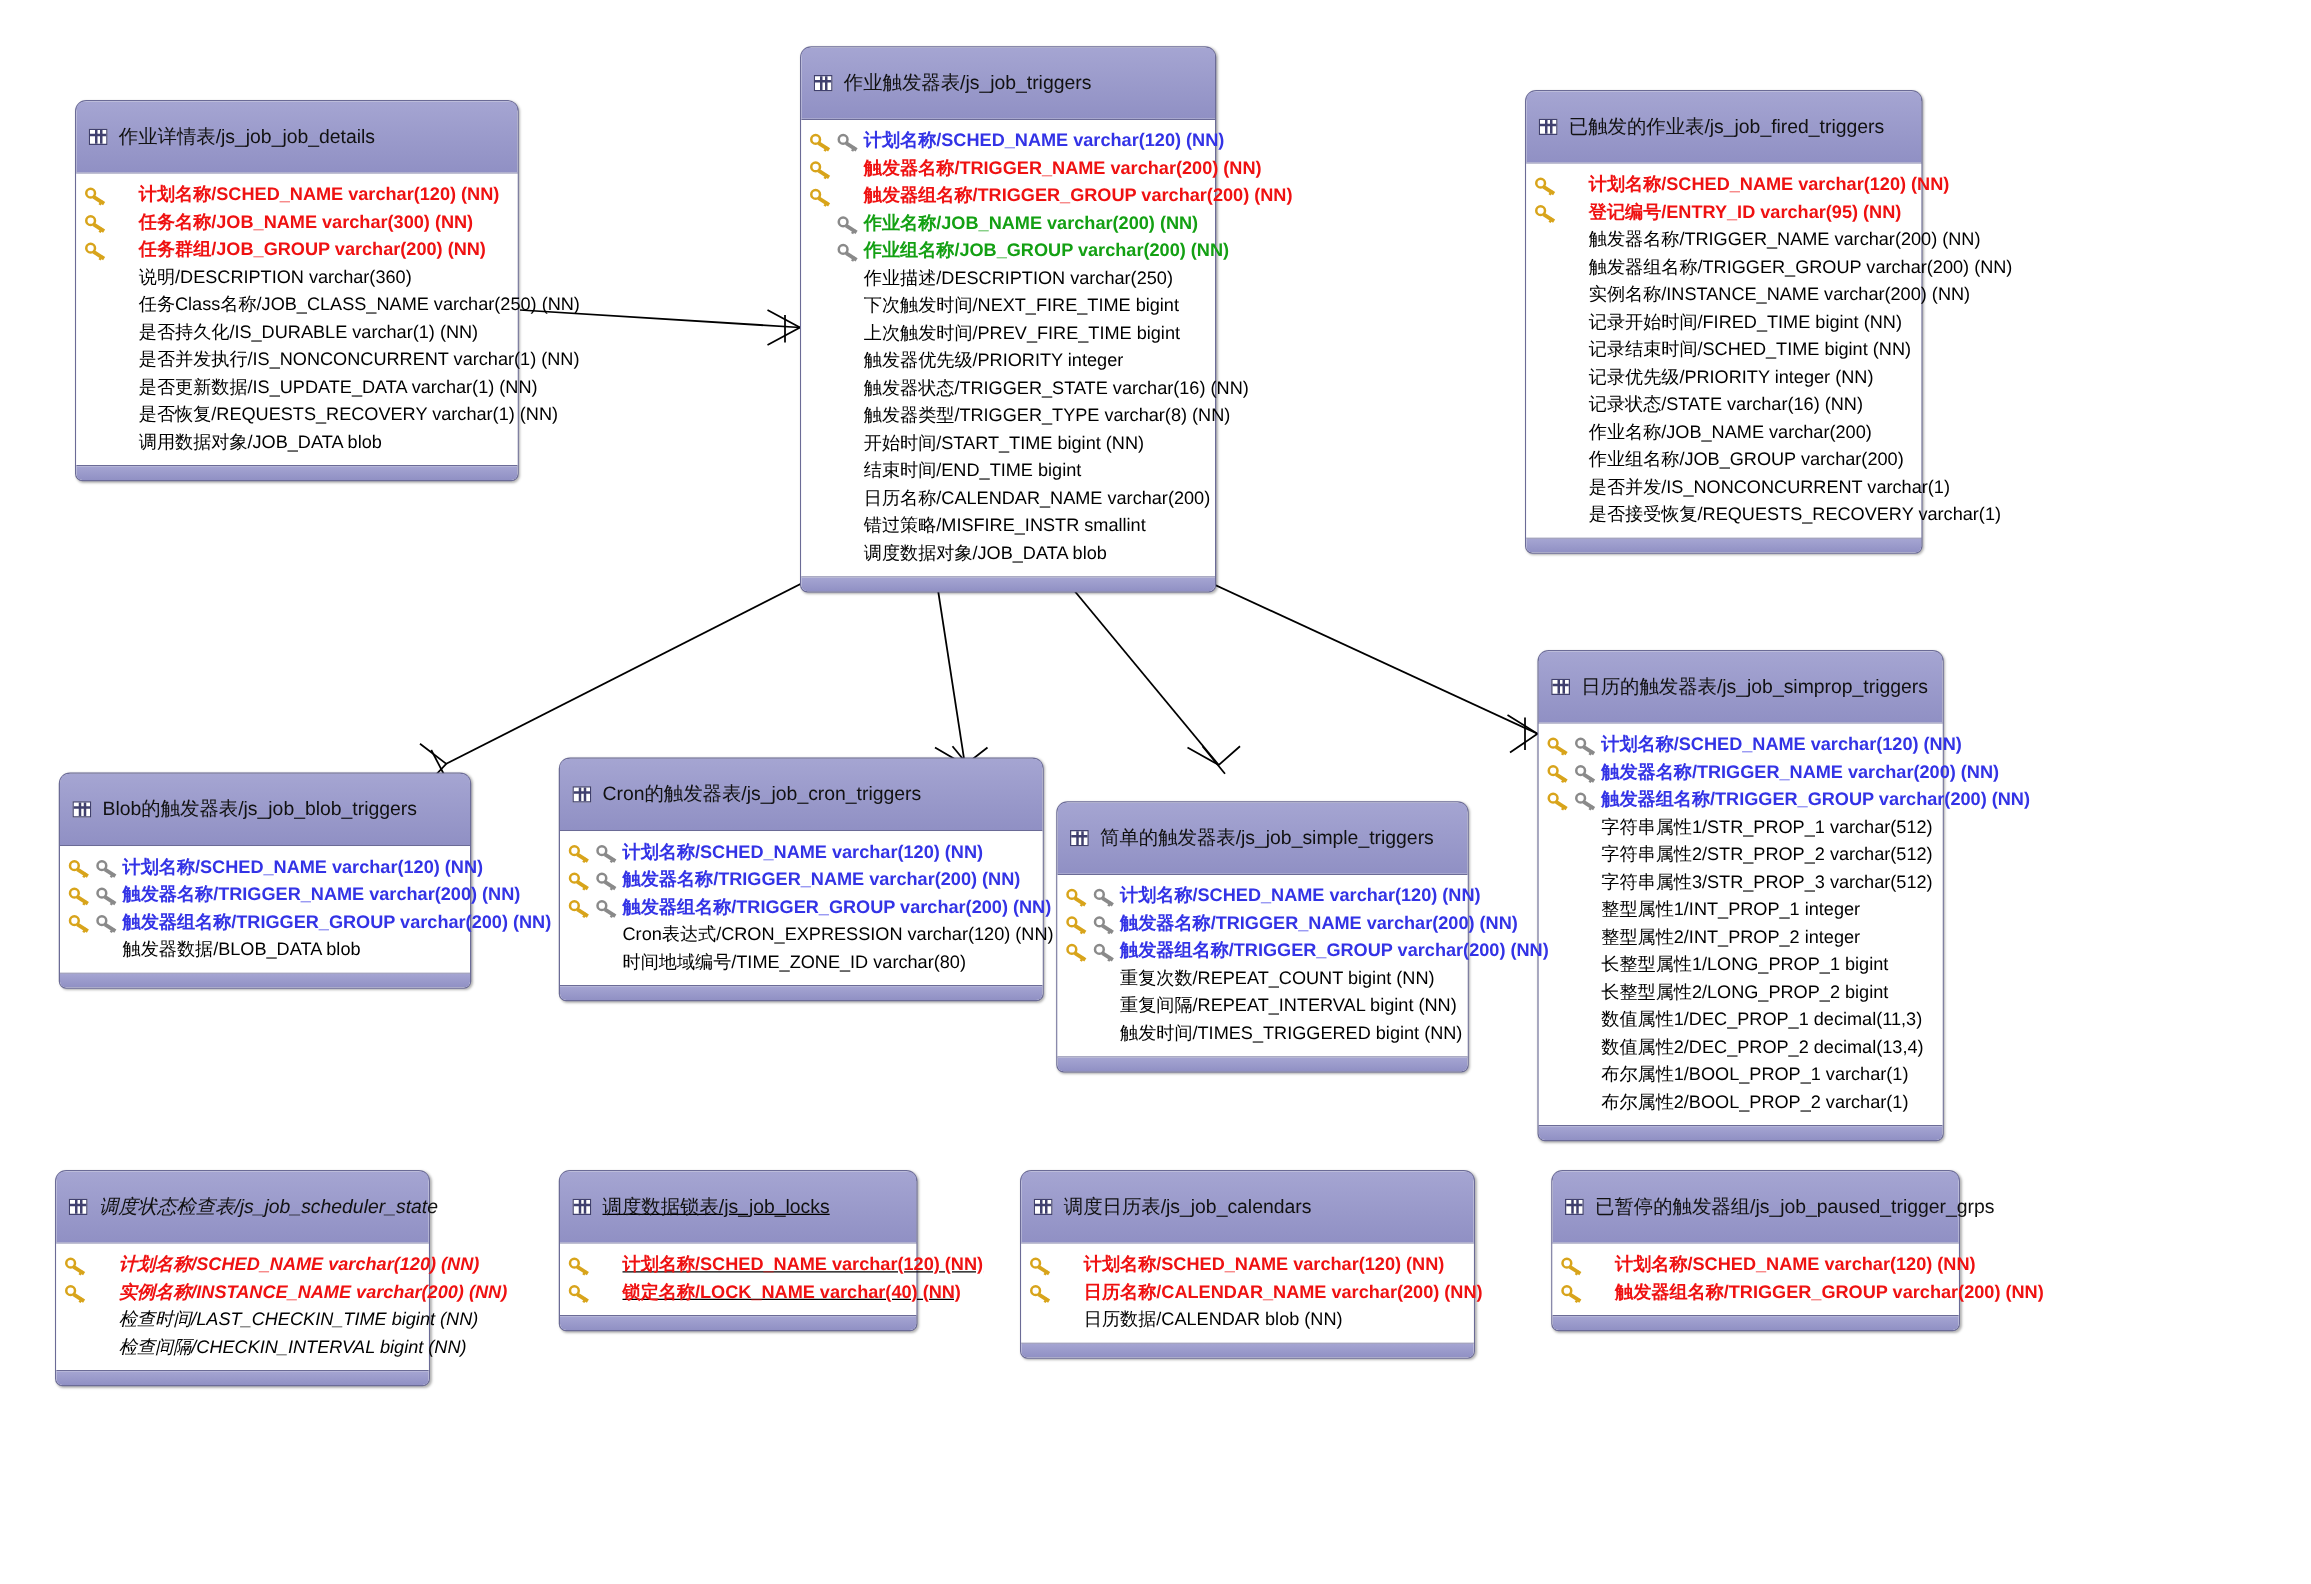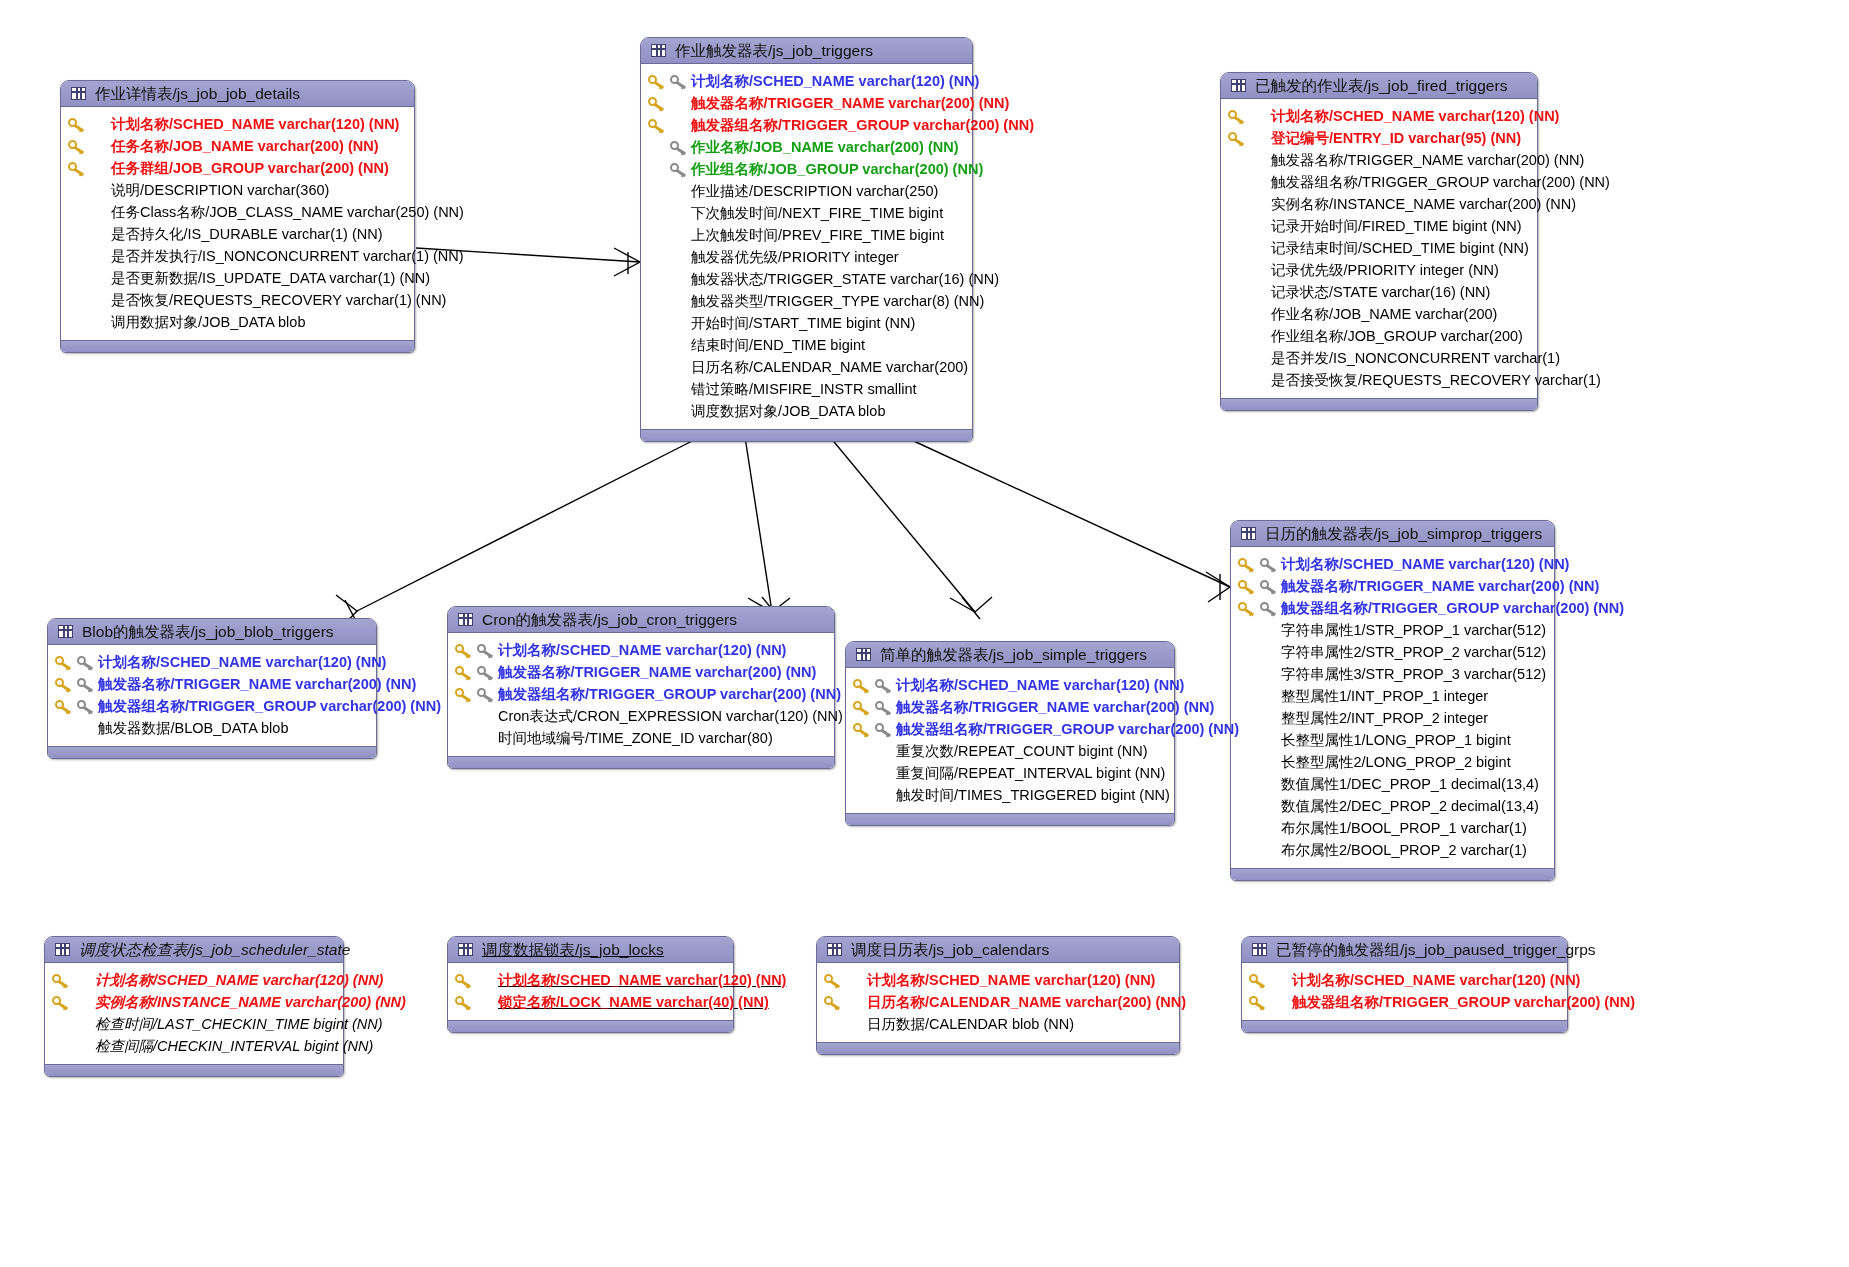--- a/index.html
+++ b/index.html
@@ -10,21 +10,21 @@
 
   .entity{position:absolute;box-sizing:border-box;
           background:#ffffff;border:1px solid #6b6b96;
           border-radius:9px 9px 6px 6px;
           box-shadow:1px 1px 2px rgba(0,0,0,.30);}
   .ehead{display:flex;align-items:center;gap:9px;
          background:#9a9acb;
          background:linear-gradient(#a5a5d2,#9090c4);
          border-bottom:1px solid #6b6b96;
          border-radius:7px 7px 0 0;
-         height:25px;padding:0 10px;}
+         height:25px;padding:16px 10px;}
   .ehead .ttl{font-size:15.5px;color:#111111;white-space:nowrap;line-height:1;}
   .tbl-icon{width:15px;height:13px;flex:0 0 15px;position:relative;
             background:#ffffff;border:1.6px solid #40406e;box-sizing:border-box;}
   .tbl-icon::before{content:"";position:absolute;left:0;right:0;top:3px;height:1.5px;background:#40406e;}
   .tbl-icon::after{content:"";position:absolute;top:0;bottom:0;left:4px;width:1.5px;
                    background:#40406e;box-shadow:4px 0 0 0 #40406e;}
 
   .ebody{padding:6px 0 7px 0;background:#fff;}
   .efoot{height:11px;background:linear-gradient(#a5a5d2,#9090c4);
          border-top:1px solid #6b6b96;border-radius:0 0 5px 5px;}
@@ -102,21 +102,21 @@
           <span class="keys">
             <span class="kslot">
               <span class="key gold">
                 <span class="bow"></span>
                 <span class="shaft"></span>
                 <span class="tooth"></span>
               </span>
             </span>
             <span class="kslot"></span>
           </span>
-          <span class="fld c-pk">任务名称/JOB_NAME varchar(200) (NN)</span>
+          <span class="fld c-pk">任务名称/JOB_NAME varchar(300) (NN)</span>
         </div>
         <div class="row">
           <span class="keys">
             <span class="kslot">
               <span class="key gold">
                 <span class="bow"></span>
                 <span class="shaft"></span>
                 <span class="tooth"></span>
               </span>
             </span>
@@ -555,21 +555,21 @@
             <span class="kslot"></span>
             <span class="kslot"></span>
           </span>
           <span class="fld c-plain">长整型属性2/LONG_PROP_2 bigint</span>
         </div>
         <div class="row">
           <span class="keys">
             <span class="kslot"></span>
             <span class="kslot"></span>
           </span>
-          <span class="fld c-plain">数值属性1/DEC_PROP_1 decimal(13,4)</span>
+          <span class="fld c-plain">数值属性1/DEC_PROP_1 decimal(11,3)</span>
         </div>
         <div class="row">
           <span class="keys">
             <span class="kslot"></span>
             <span class="kslot"></span>
           </span>
           <span class="fld c-plain">数值属性2/DEC_PROP_2 decimal(13,4)</span>
         </div>
         <div class="row">
           <span class="keys">

